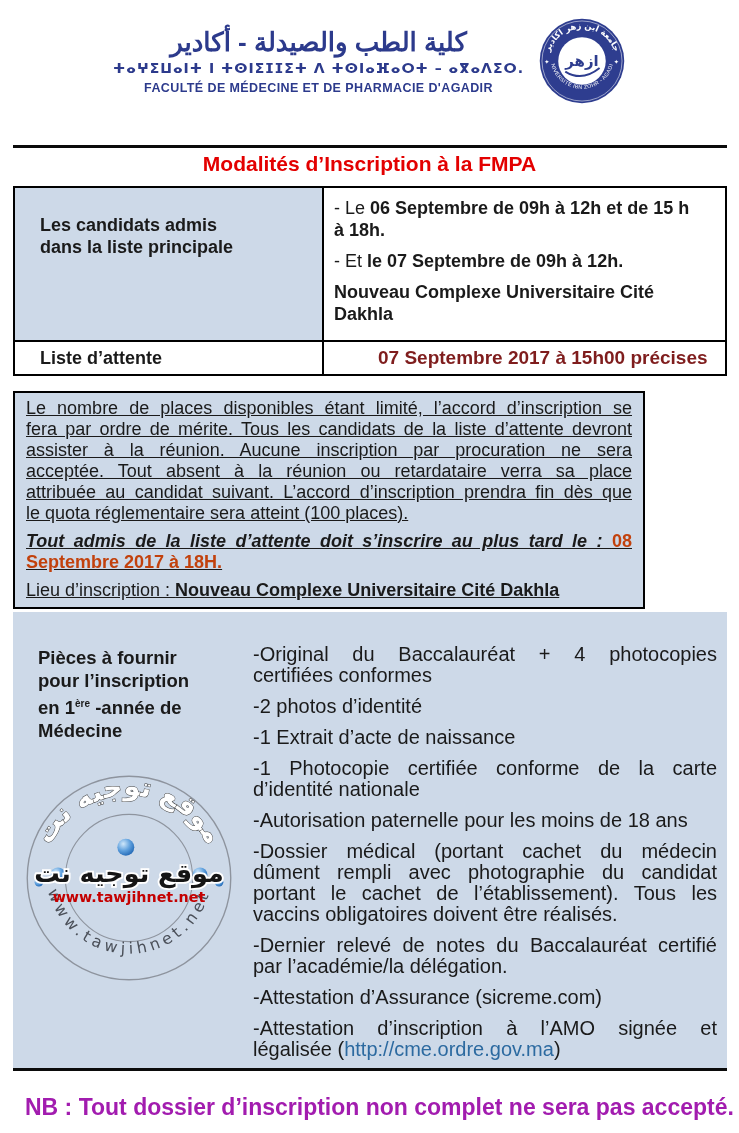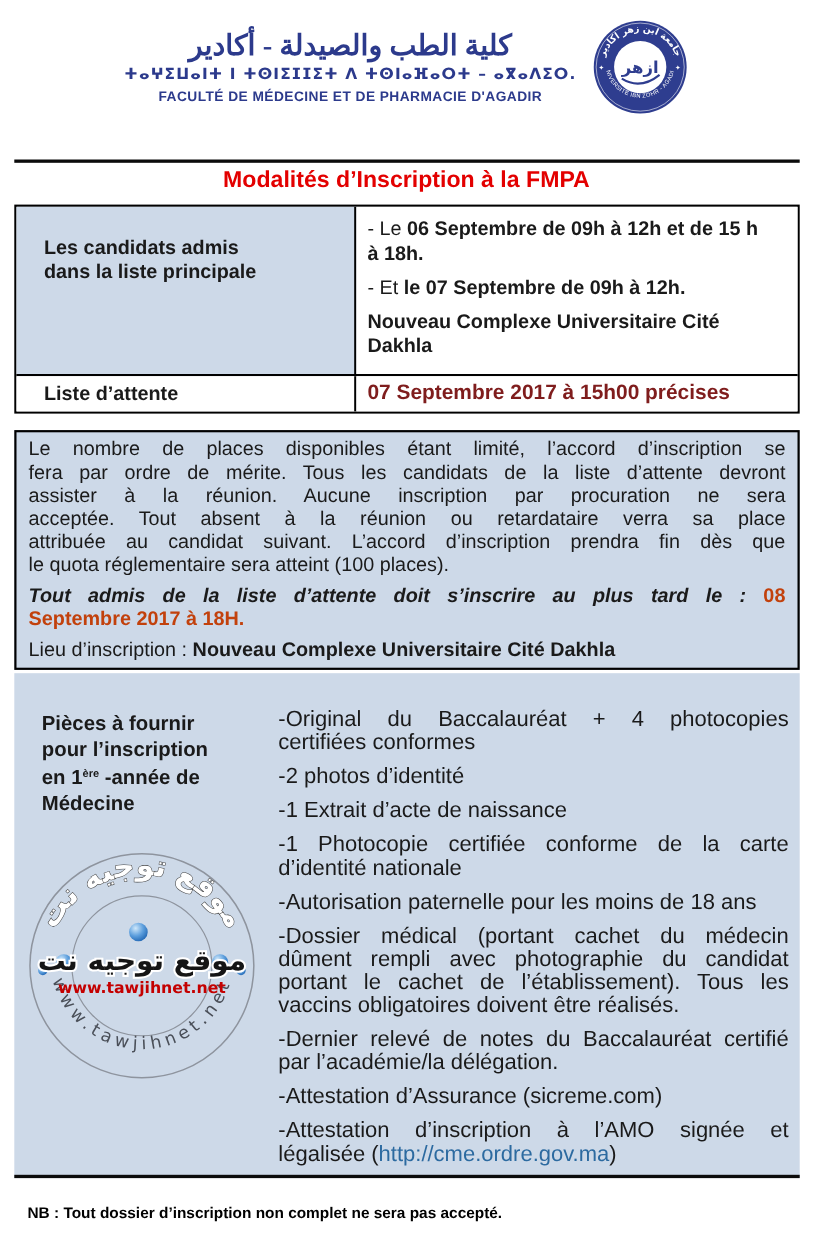--- a/index.html
+++ b/index.html
@@ -2,62 +2,62 @@
 <html><head>
 <meta charset="utf-8">
 <style>
   html,body{margin:0;padding:0;background:#fff;}
   .page{position:relative;width:739px;height:1133px;background:#fff;overflow:hidden;
         font-family:"Liberation Sans",sans-serif;color:#1a1a1a;}
   
   .header{position:absolute;top:10px;left:0;right:0;height:102px;
           display:flex;justify-content:center;align-items:center;gap:14px;}
   .brand{ text-align:center;color:#2c3a8c;}
-  .brand .ar{font-family:Liberation Serif, serif;font-size:26px;font-weight:bold;line-height:30px;}
+  .brand .ar{font-family:Liberation Sans, sans-serif;font-size:26px;font-weight:bold;line-height:30px;}
   .brand .tf{font-family:"DejaVu Sans",sans-serif;font-size:14px;font-weight:bold;letter-spacing:1px;line-height:19px;margin-top:2px;}
   .brand .fr{font-size:12.5px;font-weight:bold;letter-spacing:.4px;line-height:16px;margin-top:2px;}
   
   .hr1{position:absolute;top:145px;left:13px;width:714px;height:3px;background:#0b0b0b;}
   .doc-title{position:absolute;top:152px;left:0;width:100%;text-align:center;
              color:#e30000;font-size:21px;font-weight:bold;}
   
   .tbl{position:absolute;top:186px;left:13px;width:714px;border:2px solid #000;box-sizing:border-box;
        font-size:18px;line-height:22px;}
   .trow{display:flex;}
   .cellL{width:270px;flex:0 0 270px;border-right:2px solid #000;box-sizing:content-box;
          background:#cdd9e8;padding:26px 12px 0 25px;font-weight:bold;}
   .cellR{flex:1;padding:9px 10px 6px 10px;background:#fff;}
   .cellR .p{margin:0 0 9px 0;}
-  .trow2{border-top:2px solid #000;}
+  .trow2{border-top:2px solid #000;gap:44px;}
   .trow2 .cellL{background:#fff;padding:5px 12px 5px 25px;}
   .trow2 .cellR{padding:5px 10px;}
   .b{font-weight:bold;}
   .bl{color:#c2410c;}
   .it{font-style:italic;}
   .blue-big{color:#7f1d1d;font-weight:bold;font-size:19px;}
   
-  .notice{position:absolute;top:391px;left:13px;width:714px;border:2px solid #000;box-sizing:border-box;
-          background:#cdd9e8;padding:5px 11px 6px 11px;font-size:18px;line-height:21px;}
+  .notice{position:absolute;top:391px;left:13px;width:632px;border:2px solid #000;box-sizing:border-box;
+          background:#cdd9e8;padding:5px 11px 6px 11px;font-size:18px;line-height:21px;text-decoration:underline;}
   .line{min-height:21px;}
   .jl{text-align:justify;text-align-last:justify;}
   .notice .p2{margin-top:7px;font-weight:bold;}
   .notice .p3{margin-top:7px;}
   
   .pieces{position:absolute;top:612px;left:13px;width:714px;height:456px;background:#cdd9e8;
           border-bottom:3px solid #0b0b0b;box-sizing:content-box;}
   .ptitle{position:absolute;left:25px;top:34px;font-weight:bold;font-size:18.5px;line-height:23px;}
   .ptitle sup{font-size:10px;}
   .items-col{position:absolute;left:240px;top:32px;width:464px;font-size:20px;line-height:21px;}
   .item{margin-bottom:10px;}
   .item:last-child{margin-bottom:0;}
   .link{color:#2c6aa0;}
   
   .wm{position:absolute;left:10px;top:160px;width:212px;height:212px;}
   
-  .nb{position:absolute;top:1094px;left:25px;color:#000000;font-weight:bold;font-size:14px;}
+  .nb{position:absolute;top:1094px;left:25px;color:#a21caf;font-weight:bold;font-size:23px;}
 </style>
 </head>
 <body>
 
 <div class="page">
 
   <div class="header">
     <div class="brand">
       <div class="ar">كلية الطب والصيدلة - أكادير</div>
       <div class="tf">ⵜⴰⵖⵉⵡⴰⵏⵜ ⵏ ⵜⵙⵏⵉⵊⵊⵉⵜ ⴷ ⵜⵙⵏⴰⴼⴰⵔⵜ – ⴰⴳⴰⴷⵉⵔ.</div>

